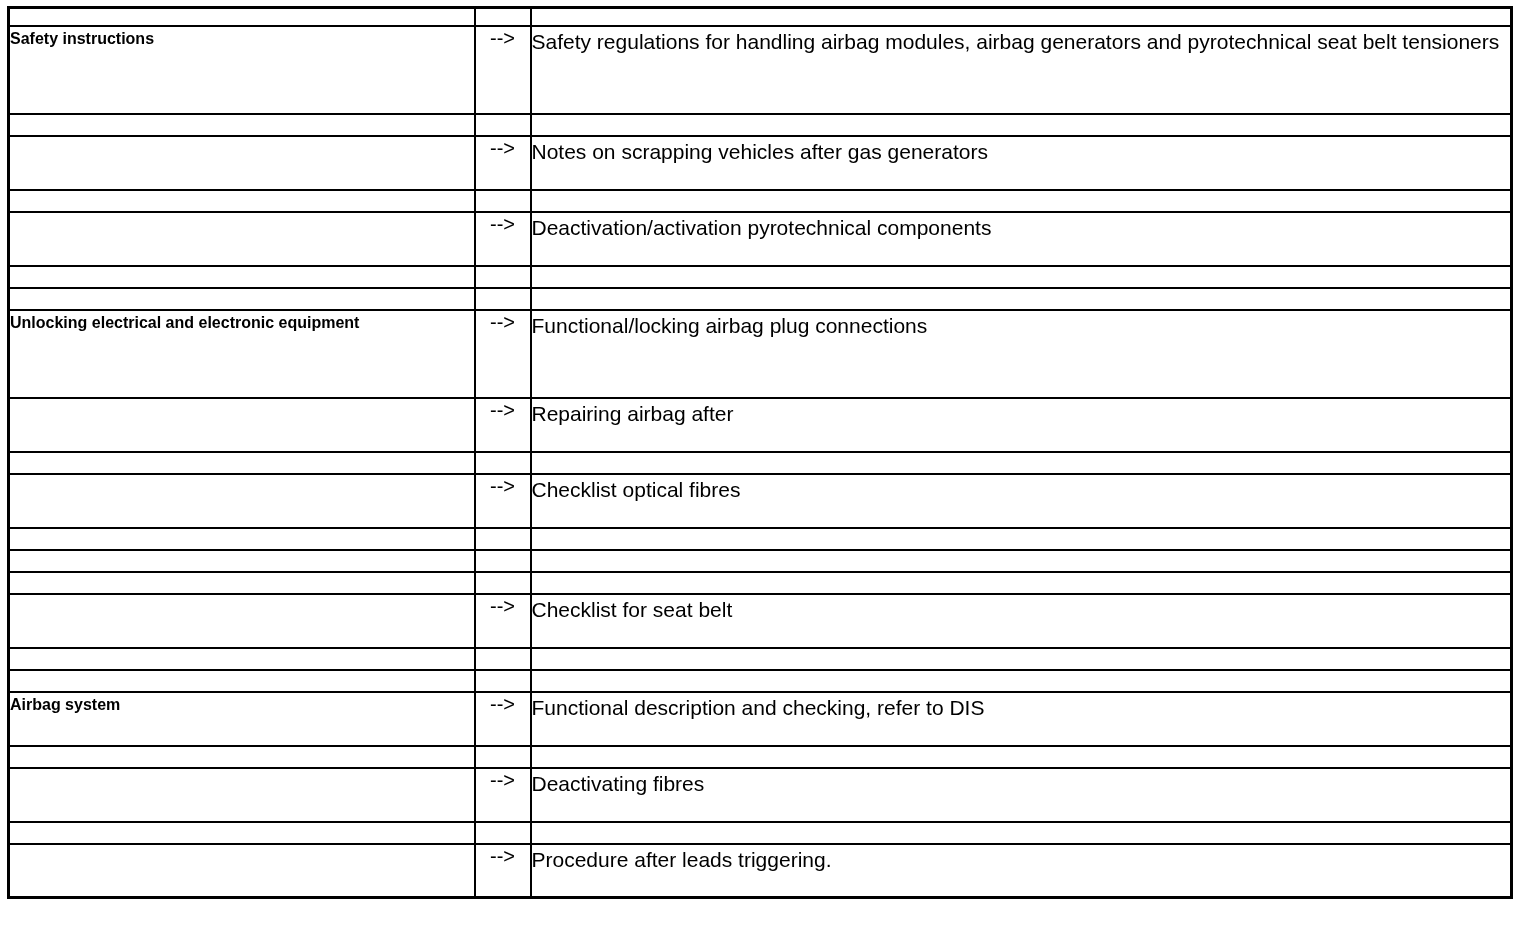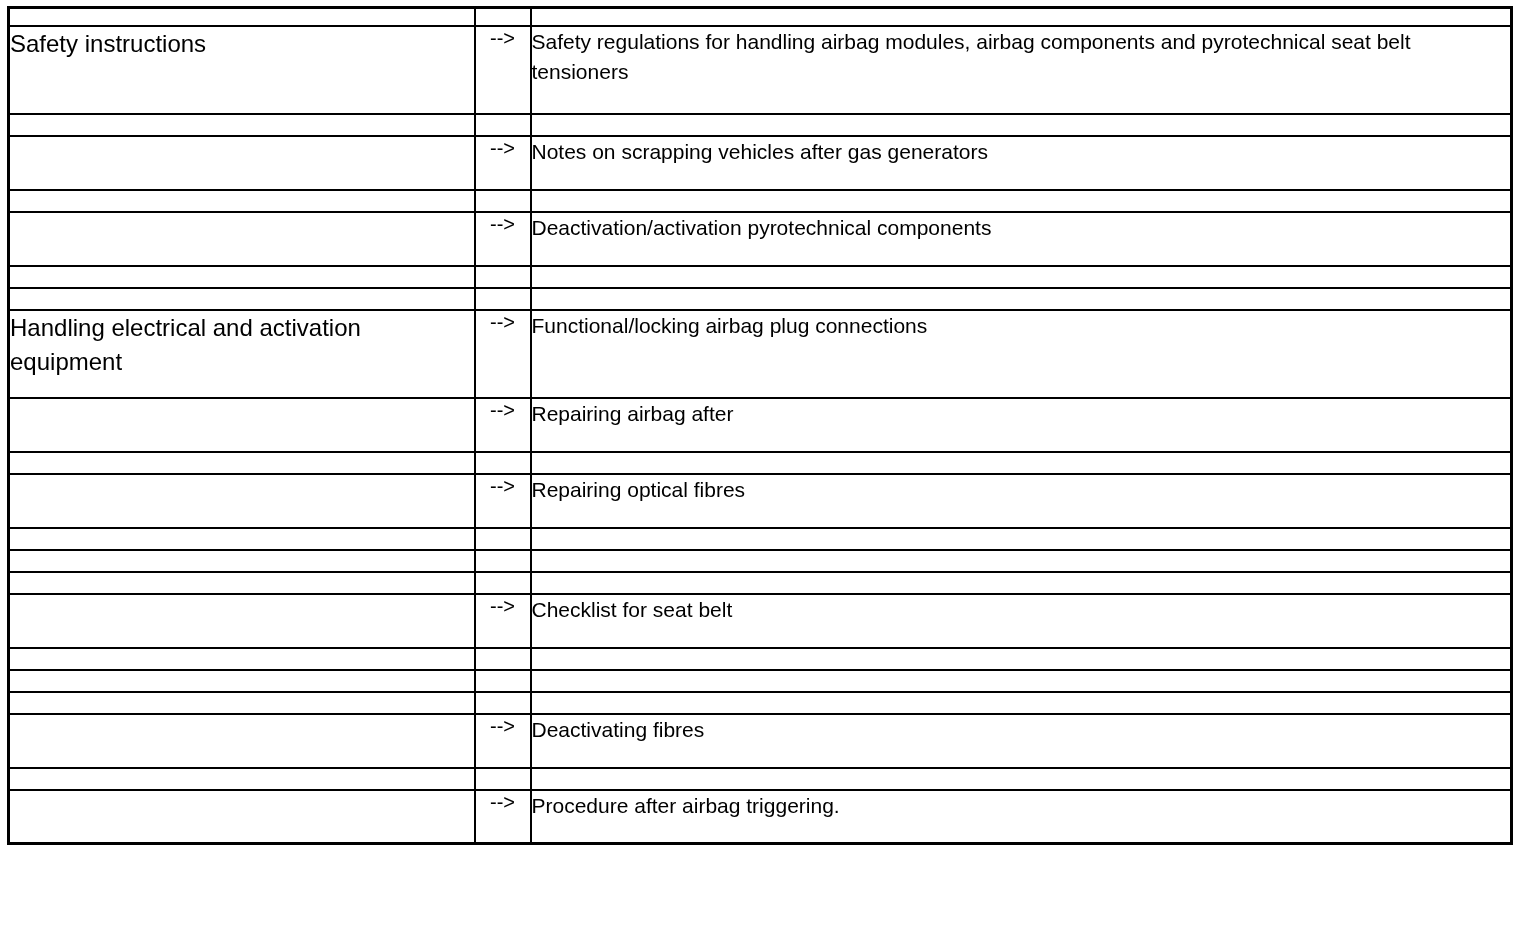--- a/index.html
+++ b/index.html
@@ -21,22 +21,22 @@
     border: 2px solid #000000;
     vertical-align: top;
     overflow: hidden;
     padding: 0;
   }
   tr.r-top  { height: 18px; }
   tr.r-sp   { height: 22px; }
   tr.r-c    { height: 54px; }
   tr.r-tall { height: 88px; }
   td.cat {
-    font-weight: normal;
-    font-size: 24px;
+    font-weight: bold;
+    font-size: 16px;
     line-height: 1.45;
     padding: 11px 10px 4px 9px;
   }
   td.arrow {
     text-align: center;
     font-size: 20px;
     padding-top: 13px;
     letter-spacing: 0px;
     white-space: nowrap;
   }
@@ -61,21 +61,21 @@
 
       <tr class="r-top">
         <td></td>
         <td></td>
         <td></td>
       </tr>
 
       <tr class="r-tall">
         <td class="cat"><span>Safety instructions</span></td>
         <td class="arrow"><span>--&gt;</span></td>
-        <td class="topic"><span>Safety regulations for handling airbag modules, airbag components and pyrotechnical seat belt tensioners</span></td>
+        <td class="topic"><span>Safety regulations for handling airbag modules, airbag generators and pyrotechnical seat belt tensioners</span></td>
       </tr>
 
       <tr class="r-sp">
         <td></td>
         <td></td>
         <td></td>
       </tr>
 
       <tr class="r-c">
         <td class="cat"><span></span></td>
@@ -101,41 +101,41 @@
         <td></td>
       </tr>
 
       <tr class="r-sp">
         <td></td>
         <td></td>
         <td></td>
       </tr>
 
       <tr class="r-tall">
-        <td class="cat"><span>Handling electrical and activation equipment</span></td>
+        <td class="cat"><span>Unlocking electrical and electronic equipment</span></td>
         <td class="arrow"><span>--&gt;</span></td>
         <td class="topic"><span>Functional/locking airbag plug connections</span></td>
       </tr>
 
       <tr class="r-c">
         <td class="cat"><span></span></td>
         <td class="arrow"><span>--&gt;</span></td>
         <td class="topic"><span>Repairing airbag after</span></td>
       </tr>
 
       <tr class="r-sp">
         <td></td>
         <td></td>
         <td></td>
       </tr>
 
       <tr class="r-c">
         <td class="cat"><span></span></td>
         <td class="arrow"><span>--&gt;</span></td>
-        <td class="topic"><span>Repairing optical fibres</span></td>
+        <td class="topic"><span>Checklist optical fibres</span></td>
       </tr>
 
       <tr class="r-sp">
         <td></td>
         <td></td>
         <td></td>
       </tr>
 
       <tr class="r-sp">
         <td></td>
@@ -161,20 +161,25 @@
         <td></td>
         <td></td>
       </tr>
 
       <tr class="r-sp">
         <td></td>
         <td></td>
         <td></td>
       </tr>
 
+      <tr class="r-c">
+        <td class="cat"><span>Airbag system</span></td>
+        <td class="arrow"><span>--&gt;</span></td>
+        <td class="topic"><span>Functional description and checking, refer to DIS</span></td>
+      </tr>
 
       <tr class="r-sp">
         <td></td>
         <td></td>
         <td></td>
       </tr>
 
       <tr class="r-c">
         <td class="cat"><span></span></td>
         <td class="arrow"><span>--&gt;</span></td>
@@ -183,18 +188,18 @@
 
       <tr class="r-sp">
         <td></td>
         <td></td>
         <td></td>
       </tr>
 
       <tr class="r-c">
         <td class="cat"><span></span></td>
         <td class="arrow"><span>--&gt;</span></td>
-        <td class="topic"><span>Procedure after airbag triggering.</span></td>
+        <td class="topic"><span>Procedure after leads triggering.</span></td>
       </tr>
 
     </tbody>
   </table>
 </div>
 
 </body></html>

